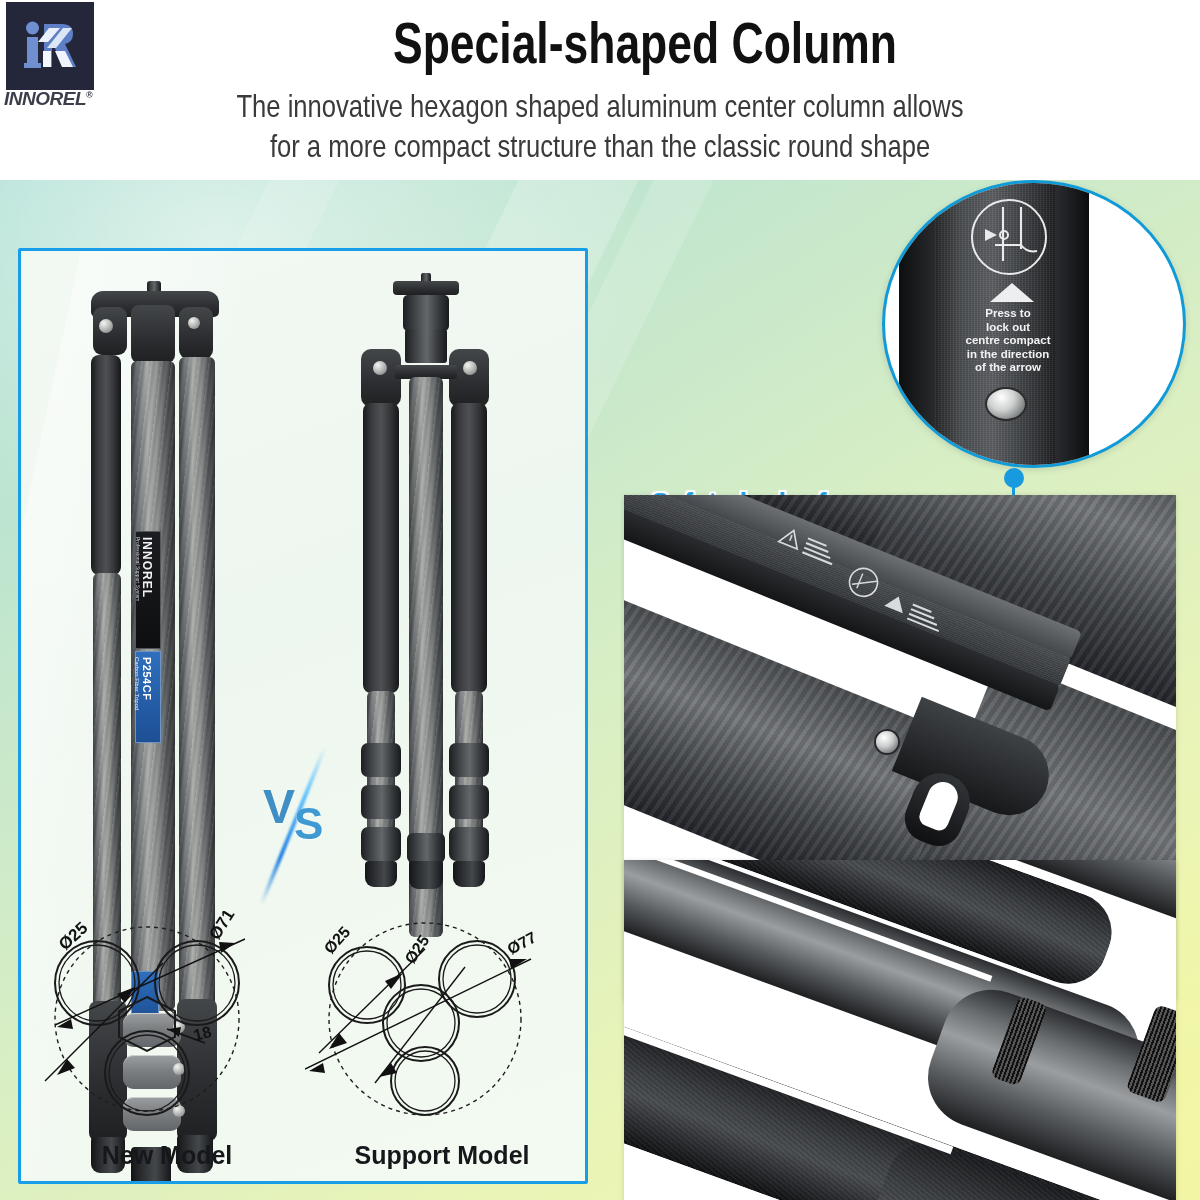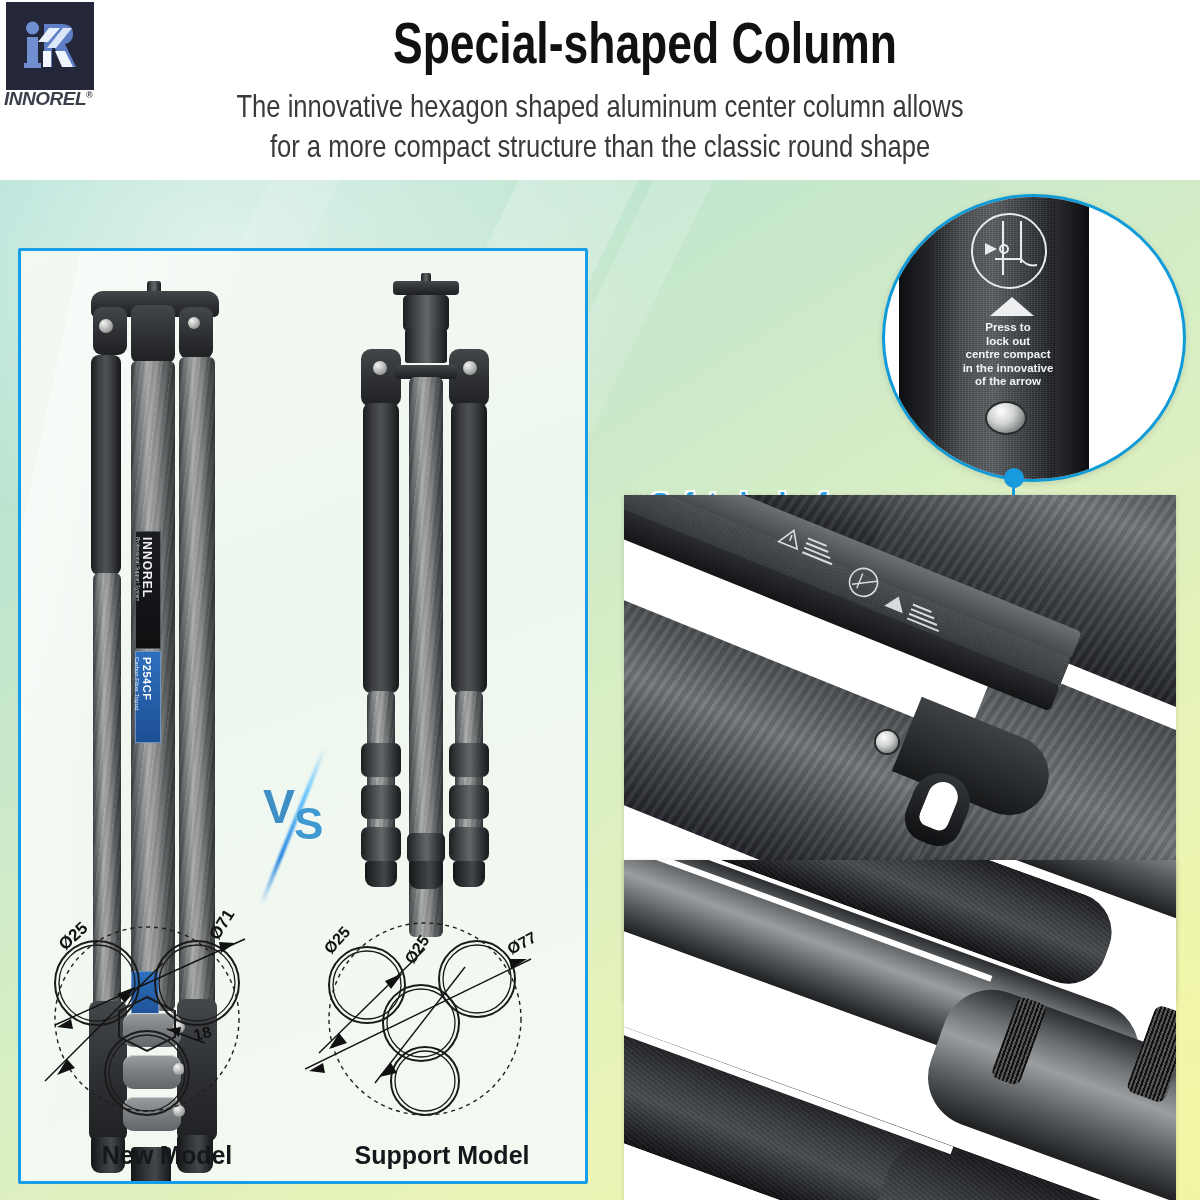--- a/index.html
+++ b/index.html
@@ -161,21 +161,21 @@
   
   .diagram { position:absolute; }
   .dia-caption {
     position:absolute; text-align:center; font-size:25px; font-weight:bold;
     color:#15171a; white-space:nowrap;
     font-family:"Liberation Sans", sans-serif;
   }
 
   
   .callout {
-    position:absolute; left:882px; top:14px; width:298px; height:282px;
+    position:absolute; left:882px; top:0; width:298px; height:282px;
     border-radius:50%; border:3px solid #0f9ad8; overflow:hidden;
     background:#ffffff;
     box-shadow:0 2px 7px rgba(0,0,0,.12);
   }
   .callout-band {
     position:absolute; left:50px; top:-20px; width:120px; height:330px;
     background:
       repeating-linear-gradient(0deg, rgba(255,255,255,0.045) 0 1px, rgba(0,0,0,0.05) 1px 2px),
       repeating-linear-gradient(90deg, rgba(255,255,255,0.05) 0 1px, rgba(0,0,0,0.05) 1px 3px),
       linear-gradient(90deg,#232527 0%,#4b4e51 22%,#5c5f62 48%,#3b3e41 76%,#1d1f21 100%);
@@ -484,21 +484,21 @@
           <path d="M48 44 q6 8 16 6" stroke="#e8eaec" stroke-width="2" fill="none"></path>
           <polygon points="12,28 24,34 12,40" fill="#e8eaec"></polygon>
           <circle cx="31" cy="34" r="4" fill="none" stroke="#e8eaec" stroke-width="2"></circle>
         </svg>
       </div>
       <div class="co-tri"></div>
       <div class="co-text">
         <div>Press to</div>
         <div>lock out</div>
         <div>centre compact</div>
-        <div>in the innovative</div>
+        <div>in the direction</div>
         <div>of the arrow</div>
       </div>
       <div class="co-button"></div>
     </div>
 
     <div class="conn-dot" style="left:1004px;top:288px;width:20px;height:20px;"></div>
     <div class="conn-line" style="left:1012px;top:300px;width:3px;height:130px;"></div>
     <div class="conn-line" style="left:920px;top:428px;width:95px;height:3px;"></div>
     <div class="conn-dot" style="left:906px;top:418px;width:24px;height:24px;"></div>
 

